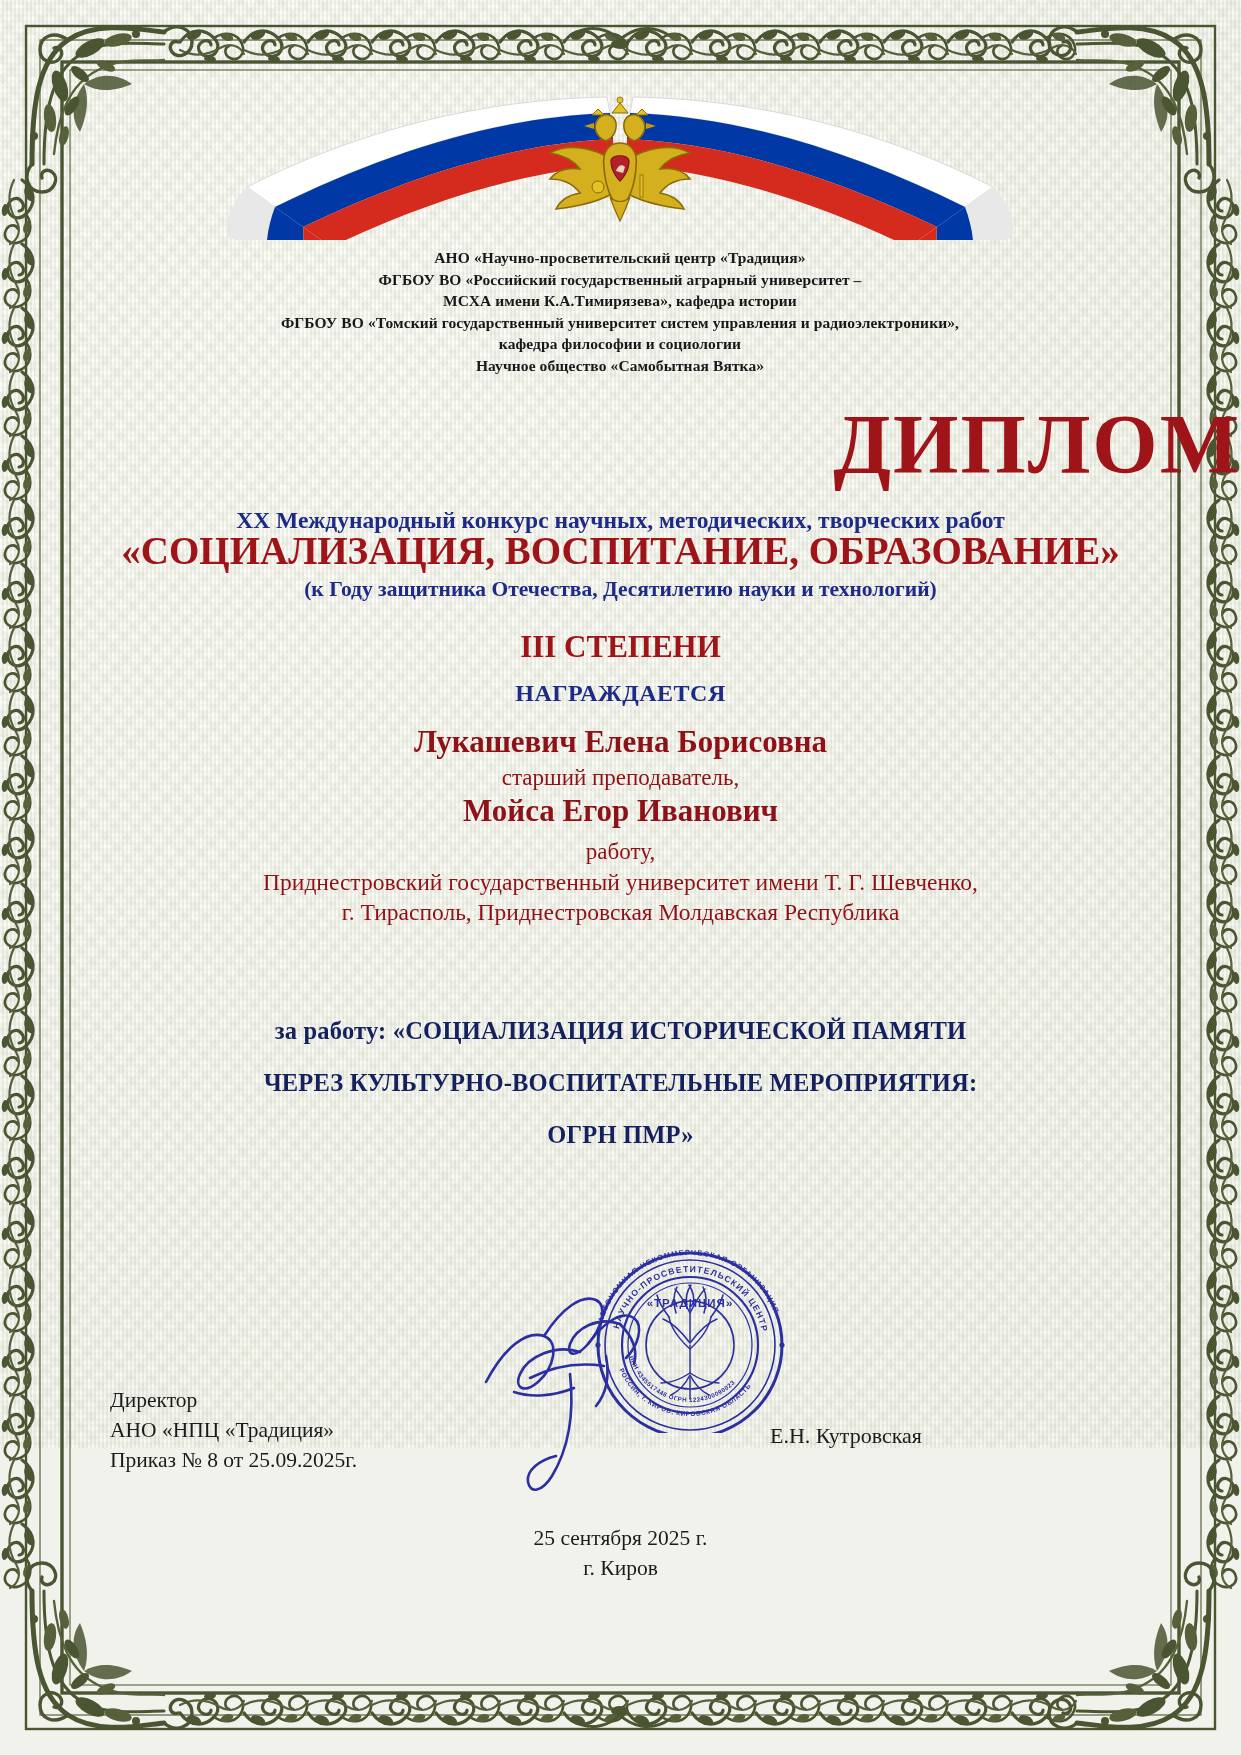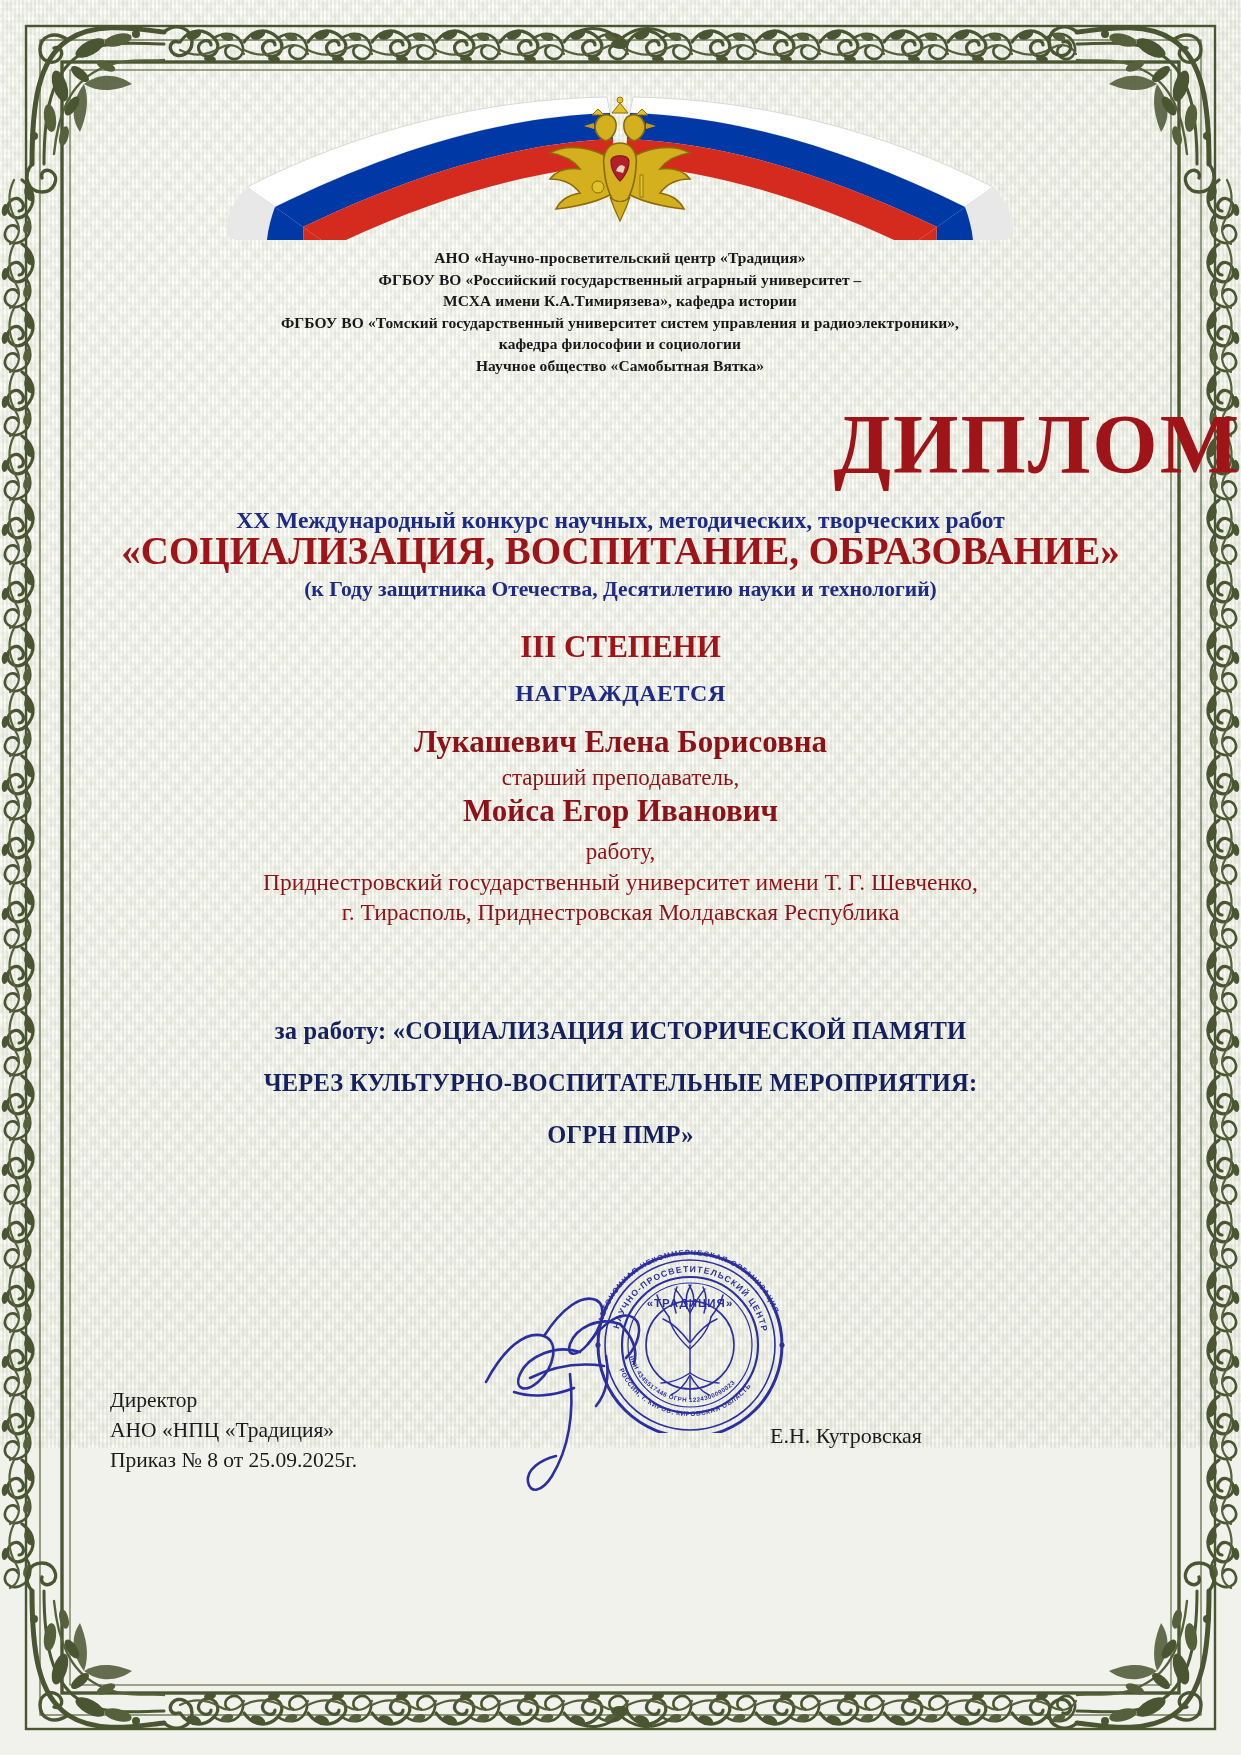--- a/index.html
+++ b/index.html
@@ -544,14 +544,18 @@
   </svg>
 
   <div class="footer-left">
     <div>Директор</div>
     <div>АНО «НПЦ «Традиция»</div>
     <div>Приказ № 8 от 25.09.2025г.</div>
   </div>
 
   <div class="sign-name">Е.Н. Кутровская</div>
 
+  <div class="date-block">
+    <div>25 сентября 2025 г.</div>
+    <div>г. Киров</div>
+  </div>
 
 </div>
 
 </body></html>

